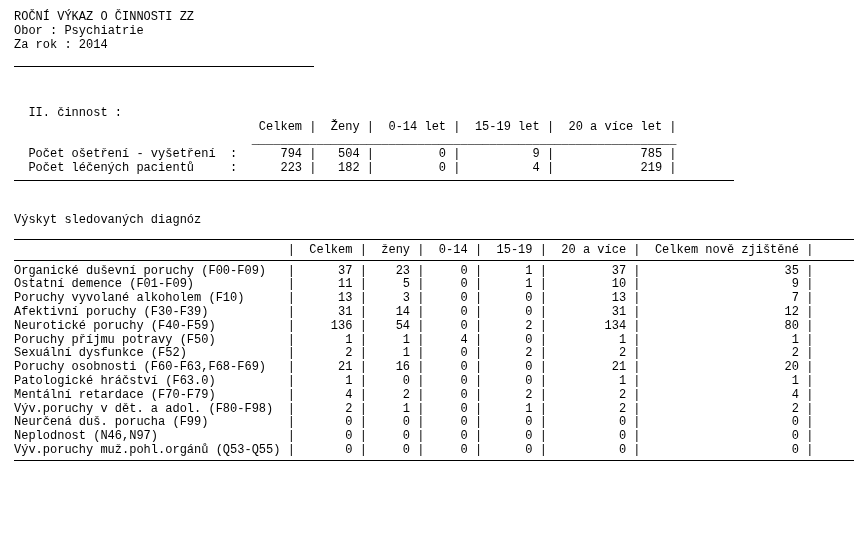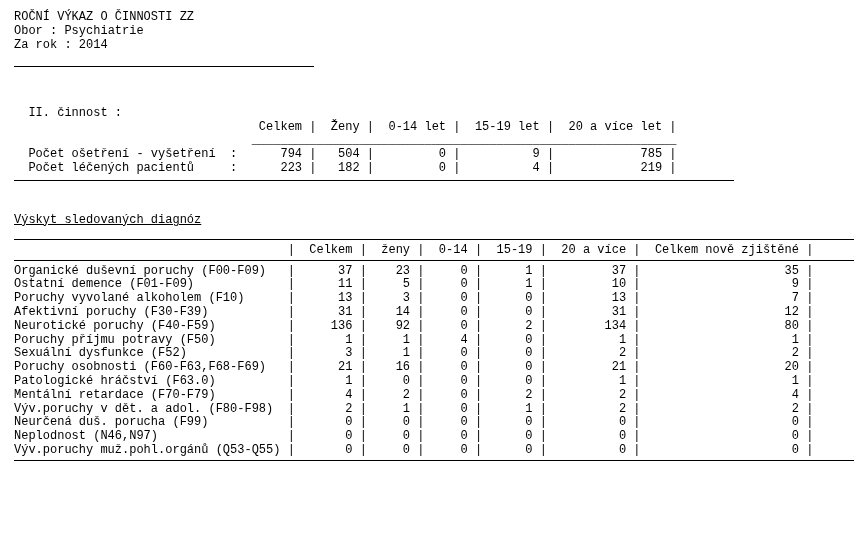--- a/index.html
+++ b/index.html
@@ -13,21 +13,21 @@
   }
   .hr {
     border-bottom: 1px solid #000;
     margin: 2px 0 4px 0;
   }
   .hr-wide {
     border-bottom: 1px solid #000;
     margin: 4px 0;
   }
   .header-block { margin-bottom: 14px; }
-  .section-title { margin: 14px 0 12px 0; text-decoration: underline; }
+  .section-title { margin: 14px 0 12px 0; }
   .pre { white-space: pre; line-height: 1.15; }
   .pad { display:inline-block; }
 </style>
 </head>
 <body>
 
 <div class="header-block">
   <div>ROČNÍ VÝKAZ O ČINNOSTI ZZ</div>
   <div>
     <span>Obor   :</span>
@@ -57,23 +57,23 @@
 
 <div class="section-title">Výskyt sledovaných diagnóz</div>
 <div class="hr" style="width:840px; margin-top:12px;"></div>
 <div class="pre" id="diag-cols">                                      |  Celkem |  ženy |  0-14 |  15-19 |  20 a více |  Celkem nově zjištěné |</div>
 <div class="hr" style="width:840px;"></div>
 <div id="diag-rows">
     <div class="pre">Organické duševní poruchy (F00-F09)   |      37 |    23 |     0 |      1 |         37 |                    35 |</div>
     <div class="pre">Ostatní demence (F01-F09)             |      11 |     5 |     0 |      1 |         10 |                     9 |</div>
     <div class="pre">Poruchy vyvolané alkoholem (F10)      |      13 |     3 |     0 |      0 |         13 |                     7 |</div>
     <div class="pre">Afektivní poruchy (F30-F39)           |      31 |    14 |     0 |      0 |         31 |                    12 |</div>
-    <div class="pre">Neurotické poruchy (F40-F59)          |     136 |    92 |     0 |      2 |        134 |                    80 |</div>
+    <div class="pre">Neurotické poruchy (F40-F59)          |     136 |    54 |     0 |      2 |        134 |                    80 |</div>
     <div class="pre">Poruchy příjmu potravy (F50)          |       1 |     1 |     4 |      0 |          1 |                     1 |</div>
-    <div class="pre">Sexuální dysfunkce (F52)              |       3 |     1 |     0 |      0 |          2 |                     2 |</div>
+    <div class="pre">Sexuální dysfunkce (F52)              |       2 |     1 |     0 |      2 |          2 |                     2 |</div>
     <div class="pre">Poruchy osobnosti (F60-F63,F68-F69)   |      21 |    16 |     0 |      0 |         21 |                    20 |</div>
     <div class="pre">Patologické hráčství (F63.0)          |       1 |     0 |     0 |      0 |          1 |                     1 |</div>
     <div class="pre">Mentální retardace (F70-F79)          |       4 |     2 |     0 |      2 |          2 |                     4 |</div>
     <div class="pre">Výv.poruchy v dět. a adol. (F80-F98)  |       2 |     1 |     0 |      1 |          2 |                     2 |</div>
     <div class="pre">Neurčená duš. porucha (F99)           |       0 |     0 |     0 |      0 |          0 |                     0 |</div>
     <div class="pre">Neplodnost (N46,N97)                  |       0 |     0 |     0 |      0 |          0 |                     0 |</div>
     <div class="pre">Výv.poruchy muž.pohl.orgánů (Q53-Q55) |       0 |     0 |     0 |      0 |          0 |                     0 |</div>
   </div>
 <div class="hr" style="width:840px;"></div>
 

